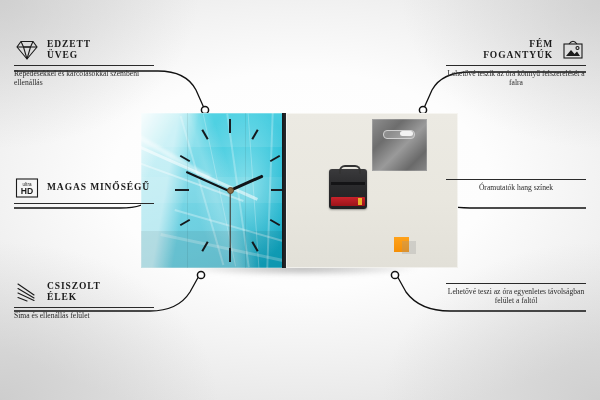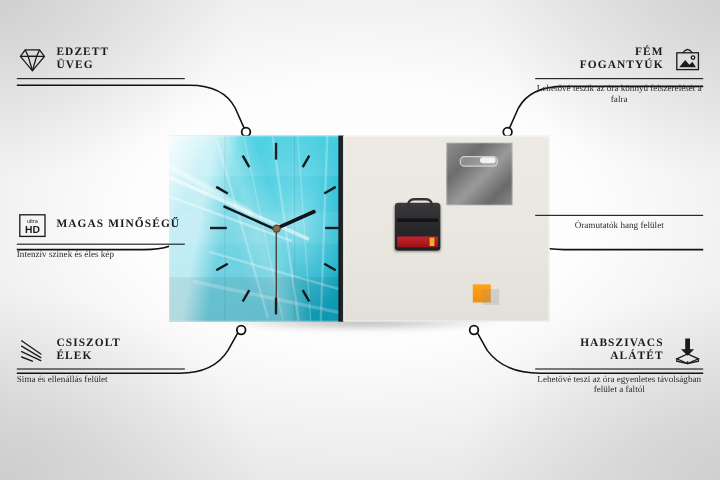--- a/index.html
+++ b/index.html
@@ -206,37 +206,37 @@
           <path d="M9.5 9 H16.5"></path>
         </g>
           </svg>
       </span>
       <span class="titlewrap">
         <span class="t1">EDZETT</span>
         <span class="t2">ÜVEG</span>
       </span>
     </div>
     <div class="rule"></div>
+    <div class="sub">Repedésekkel és karcolásokkal szembeni ellenállás</div>
   </div>
 
   <div class="feat left" style="left:14px;top:176px;width:140px;">
     <div class="head">
       <span class="ic">
         <svg viewBox="0 0 26 24">
           <rect x="2.5" y="3" width="21" height="18" fill="none" stroke="#1b1b1b" stroke-width="1.1"></rect>
           <text x="13" y="10.2" text-anchor="middle" font-family="Liberation Sans, sans-serif" font-size="4.6" fill="#1b1b1b">ultra</text>
           <text x="13" y="18.4" text-anchor="middle" font-family="Liberation Sans, sans-serif" font-size="8.6" font-weight="bold" fill="#1b1b1b">HD</text>
         </svg>
       </span>
       <span class="titlewrap">
         <span class="t1">MAGAS MINŐSÉGŰ</span>
       </span>
     </div>
     <div class="rule"></div>
-    <div class="sub">Intenzív színek és éles kép</div>
   </div>
 
   <div class="feat left" style="left:14px;top:280px;width:140px;">
     <div class="head">
       <span class="ic">
         <svg viewBox="0 0 26 24">
             <g stroke="#1b1b1b" stroke-width="1.15" fill="none" stroke-linecap="round">
           <path d="M4 4 L20 15"></path>
               <path d="M4 8.5 L20 18"></path>
               <path d="M4 13 L20 20.5"></path>
@@ -269,37 +269,21 @@
         </g>
           </svg>
       </span>
     </div>
     <div class="rule"></div>
     <div class="sub">Lehetővé teszik az óra könnyű felszerelését a falra</div>
   </div>
 
   <div class="feat right" style="left:446px;top:176px;width:140px;">
     <div class="rule"></div>
-    <div class="sub">Óramutatók hang felület</div>
+    <div class="sub">Óramutatók hang színek</div>
   </div>
 
   <div class="feat right" style="left:446px;top:280px;width:140px;">
-    <div class="head">
-      <span class="titlewrap" style="flex:1;">
-        <span class="t1">HABSZIVACS</span>
-        <span class="t2">ALÁTÉT</span>
-      </span>
-      <span class="ic">
-        <svg viewBox="0 0 26 24">
-            <g fill="none" stroke="#1b1b1b" stroke-width="1.1">
-          <path d="M11 2 H15 V11 H18.5 L13 16.5 L7.5 11 H11 Z" fill="#1b1b1b" stroke="none"></path>
-          <path d="M4 19 L13 15 L22 19 L13 23 Z"></path>
-          <path d="M4 19 V21 L13 23 V21"></path>
-          <path d="M22 19 V21 L13 23"></path>
-        </g>
-          </svg>
-      </span>
-    </div>
     <div class="rule"></div>
     <div class="sub">Lehetővé teszi az óra egyenletes távolságban felület a faltól</div>
   </div>
 
 </div>
 
 </body></html>

